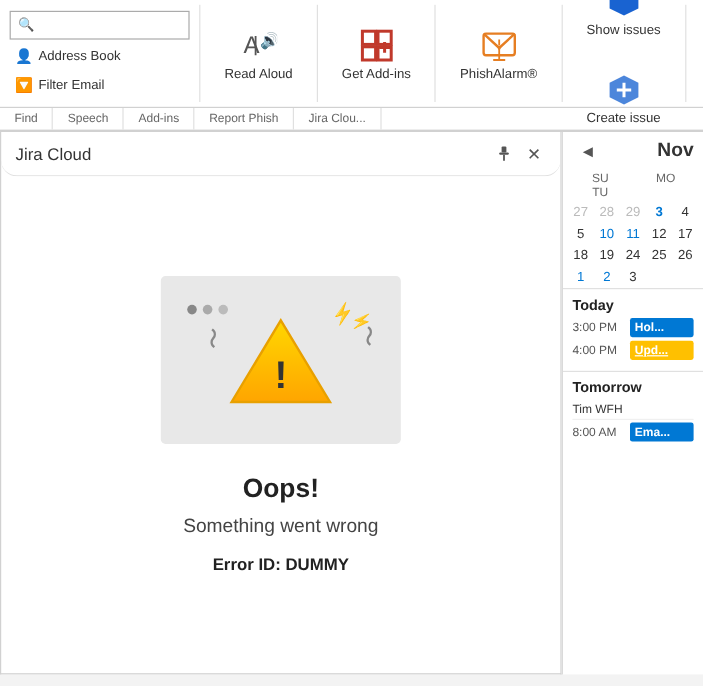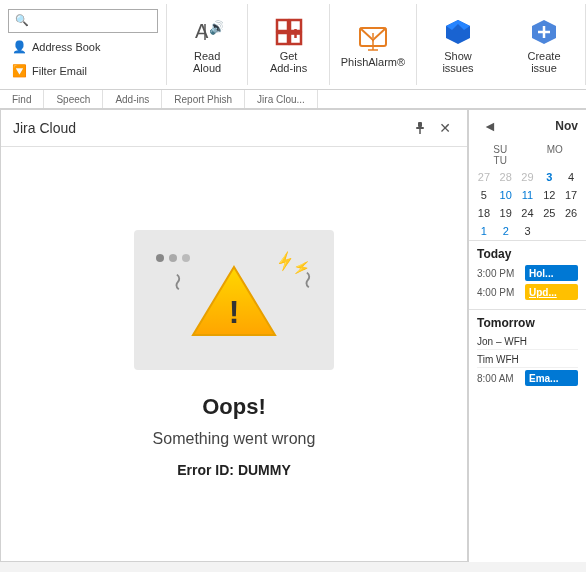--- a/index.html
+++ b/index.html
@@ -139,20 +139,21 @@
       display: flex;
       flex-direction: column;
     }
 
     .jira-panel-header {
       display: flex;
       align-items: center;
       justify-content: space-between;
       padding: 8px 12px;
       border-bottom: 1px solid #e0e0e0;
+      border-radius: 13px;
     }
 
     .jira-panel-title {
       font-size: 14px;
       font-weight: 400;
       color: #333;
     }
 
     .jira-panel-actions {
       display: flex;
@@ -287,21 +288,21 @@
     .cal-nav-btn {
       background: none;
       border: none;
       cursor: pointer;
       font-size: 14px;
       color: #555;
       padding: 2px 6px;
     }
 
     .cal-month {
-      font-size: 12px;
+      font-size: 16px;
       font-weight: 600;
       color: #333;
     }
 
     .calendar-grid {
       padding: 0 4px;
     }
 
     .cal-weekdays {
       display: grid;
@@ -445,21 +446,21 @@
           <line x1="17" y1="18" x2="17" y2="28" stroke="#e67e22" stroke-width="1.5"></line>
           <line x1="12" y1="28" x2="22" y2="28" stroke="#e67e22" stroke-width="1.5"></line>
           <line x1="17" y1="11" x2="17" y2="16" stroke="#e67e22" stroke-width="1.5"></line>
           <circle cx="17" cy="18.5" r="1" fill="#e67e22"></circle>
         </svg>
       </div>
       <span class="btn-label">PhishAlarm®</span>
     </div>
   </div>
 
-  <div class="toolbar-group" style="justify-content:center; min-width:100px; flex-direction:row; gap:20px; align-items:center;">
+  <div class="toolbar-group" style="justify-content:center; min-width:100px; flex-direction:column; gap:20px; align-items:center;">
     <div class="big-btn">
       <div class="icon-area">
         <svg width="32" height="32" viewBox="0 0 32 32">
           <polygon points="16,4 28,10 28,22 16,28 4,22 4,10" fill="#0052cc" opacity="0.9"></polygon>
           <polygon points="16,4 28,10 22,14 16,8" fill="#2684ff"></polygon>
           <polygon points="4,10 16,4 16,8 10,14" fill="#2684ff"></polygon>
         </svg>
       </div>
       <span class="btn-label">Show issues</span>
     </div>
@@ -588,23 +589,20 @@
       </div>
       <div class="agenda-item">
         <span class="agenda-time">4:00 PM</span>
         <div class="agenda-bar yellow">Upd...</div>
       </div>
     </div>
 
     <div class="agenda-section">
       <div class="agenda-date-label">Tomorrow</div>
       <div class="agenda-title-item">
-        <span>Jon – WFH</span>
-      </div>
-      <div class="agenda-title-item">
         <span>Tim WFH</span>
       </div>
       <div class="agenda-item">
         <span class="agenda-time">8:00 AM</span>
         <div class="agenda-bar blue">Ema...</div>
       </div>
     </div>
   </div>
 </div>
 

